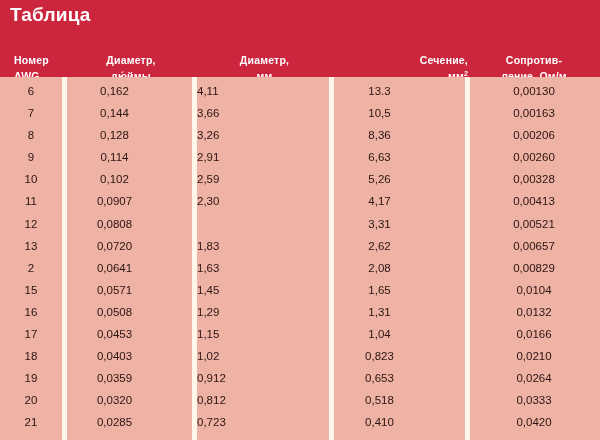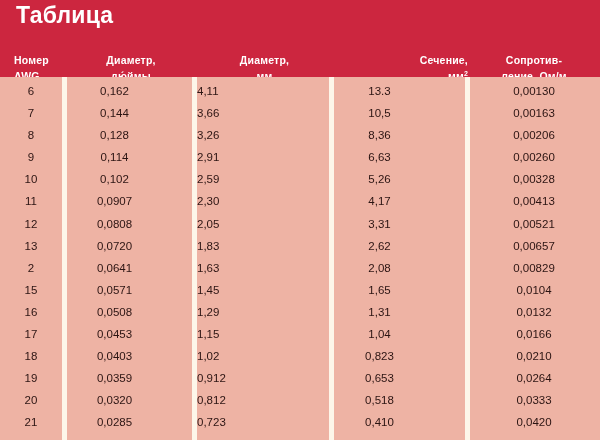--- a/index.html
+++ b/index.html
@@ -24,23 +24,23 @@
   .header-band {
     position: absolute;
     left: 0;
     top: 0;
     width: 600px;
     height: 77px;
     background: #cc263f;
   }
   .title {
     position: absolute;
-    left: 16px;
+    left: 10px;
     top: 5px;
-    font-size: 23px;
+    font-size: 19px;
     font-weight: bold;
     color: #ffffff;
     letter-spacing: 0.2px;
     line-height: 20px;
     white-space: nowrap;
   }
   .col-head {
     position: absolute;
     top: 52px;
     color: #ffffff;
@@ -189,21 +189,20 @@
         <div class="row">
           <div class="cell c0">11</div>
           <div class="cell c1">0,0907</div>
           <div class="cell c2">2,30</div>
           <div class="cell c3">4,17</div>
           <div class="cell c4">0,00413</div>
         </div>
         <div class="row">
           <div class="cell c0">12</div>
           <div class="cell c1">0,0808</div>
-          <div class="cell c2">2,05</div>
           <div class="cell c3">3,31</div>
           <div class="cell c4">0,00521</div>
         </div>
         <div class="row">
           <div class="cell c0">13</div>
           <div class="cell c1">0,0720</div>
           <div class="cell c2">1,83</div>
           <div class="cell c3">2,62</div>
           <div class="cell c4">0,00657</div>
         </div>

